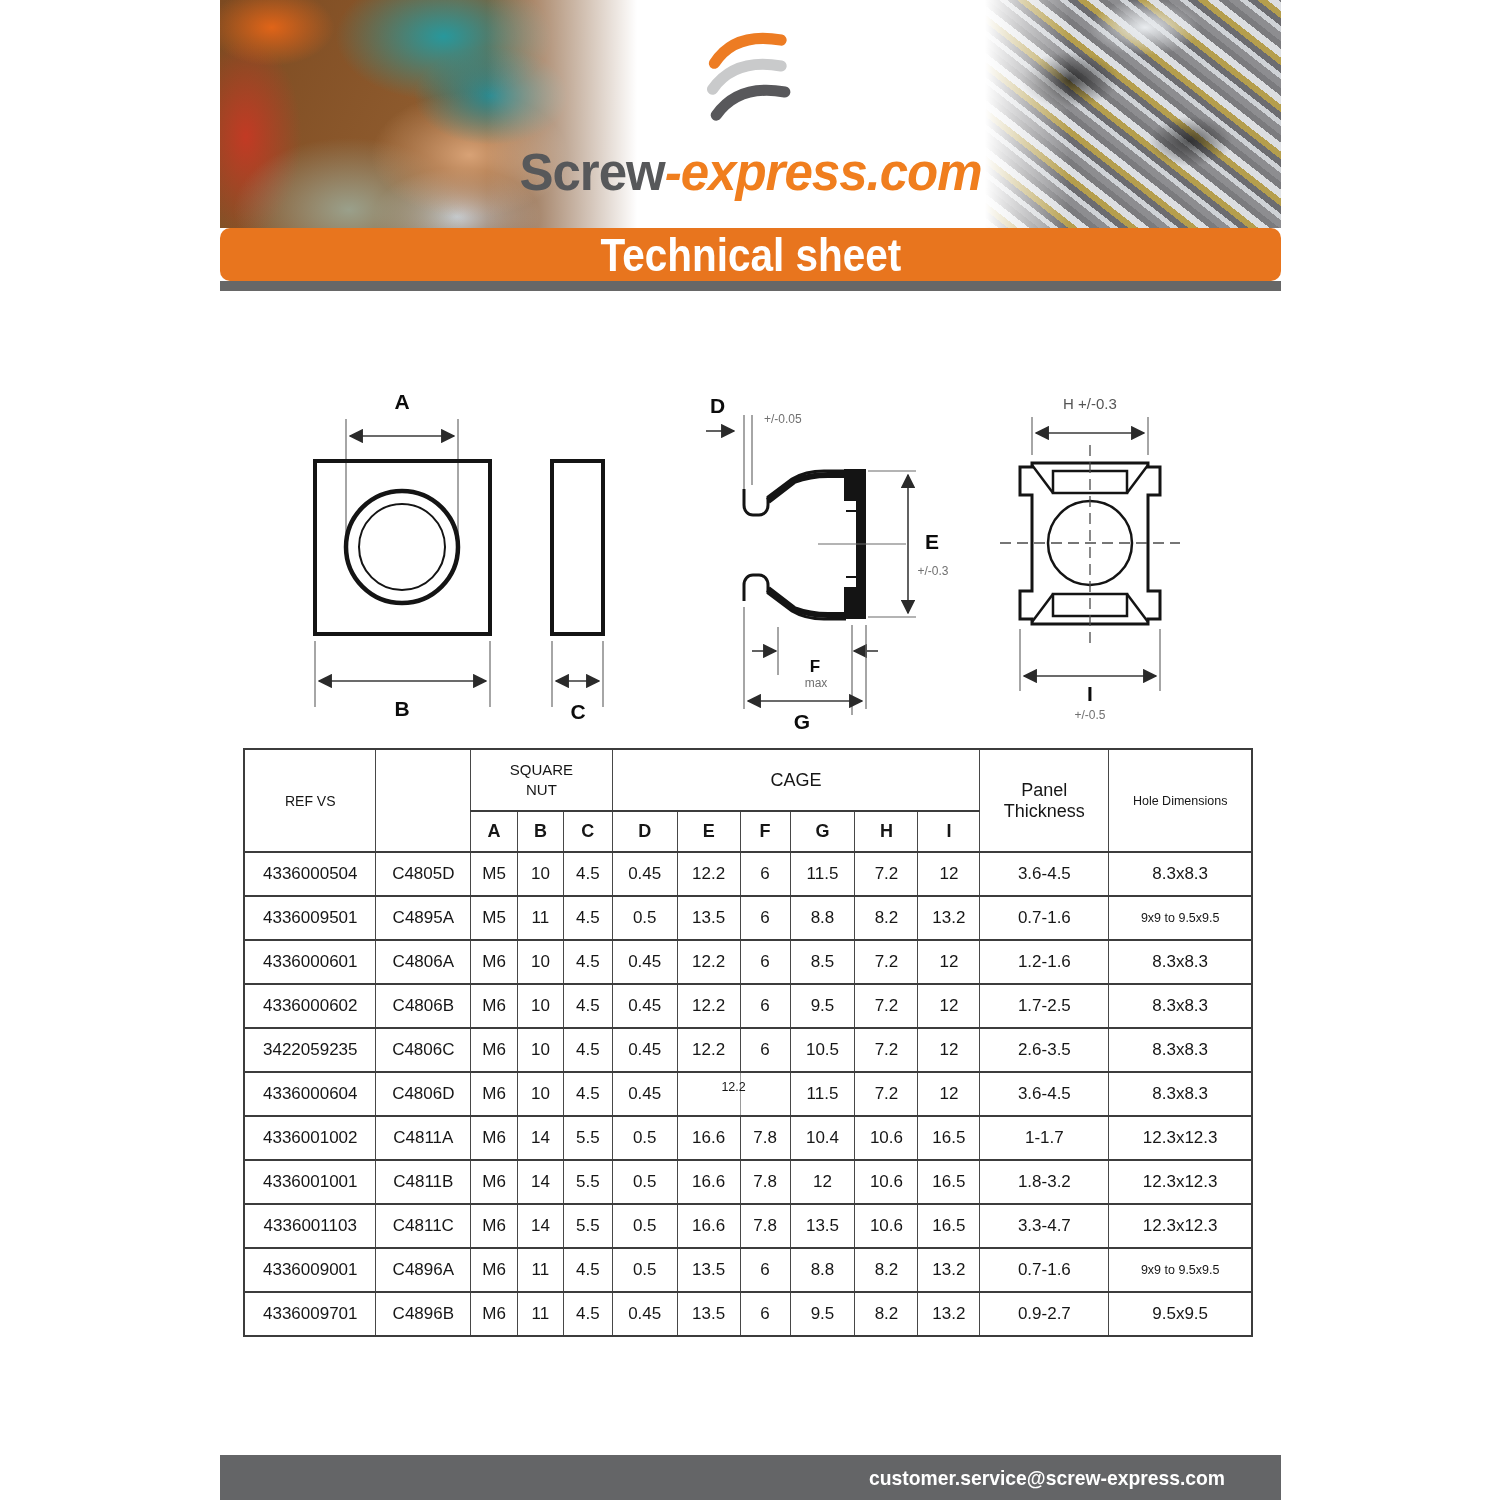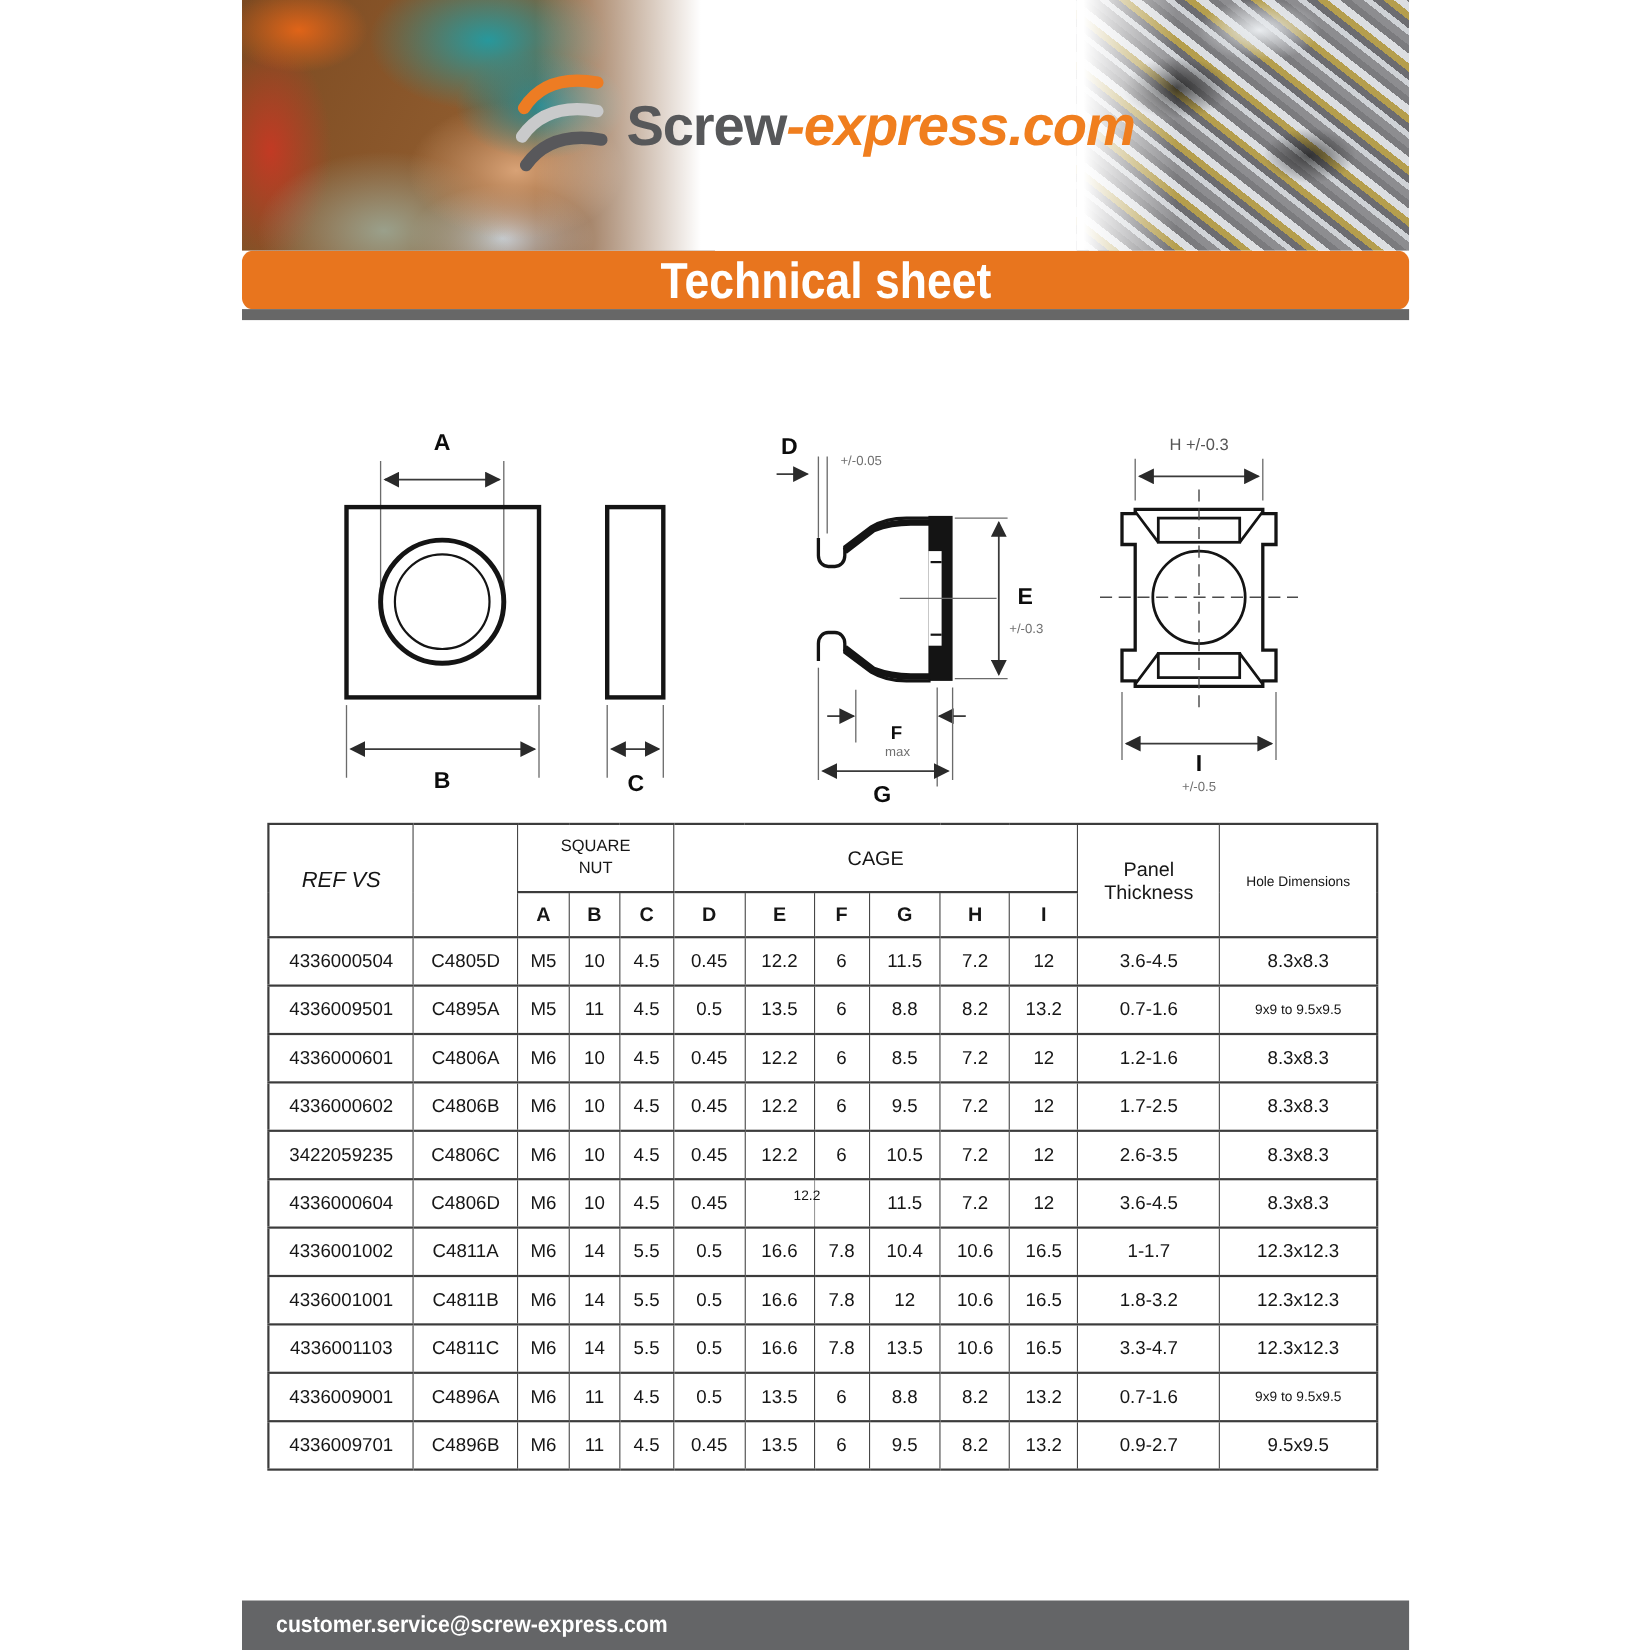--- a/index.html
+++ b/index.html
@@ -29,21 +29,21 @@
   .photo-right {
     right:0; width:302px;
     background:
       linear-gradient(270deg, rgba(255,255,255,0) 70%, #ffffff 98%),
       radial-gradient(ellipse 70px 40px at 30% 35%, rgba(20,20,20,.75) 0%, rgba(20,20,20,0) 70%),
       radial-gradient(ellipse 60px 36px at 70% 62%, rgba(25,25,25,.7) 0%, rgba(25,25,25,0) 70%),
       radial-gradient(ellipse 80px 40px at 55% 12%, #e9ecef 0%, rgba(233,236,239,0) 70%),
       repeating-linear-gradient(38deg, #8d8d90 0 7px, #cfd2d6 7px 12px, #6c6c70 12px 18px, #b59e4d 18px 24px, #dcdee1 24px 31px, #7b7b7e 31px 37px);
   }
   .logo { position:absolute; left:0; top:0; width:100%; height:228px;
-    display:flex; align-items:center; justify-content:center; gap:12px; }
+    display:flex; align-items:center; justify-content:center; gap:12px;flex-direction:column; }
   .logo-text { font-size:51px; font-weight:bold; letter-spacing:-1px; white-space:nowrap; }
   .brand-dark { color:#57585a; }
   .brand-orange { color:#f07e1e; font-style:italic; }
 
   
   .banner { height:53px; background:#e8751e; display:flex; align-items:center; justify-content:center;border-radius:10px; }
   .banner-title { color:#fff; font-weight:bold; font-size:46px; letter-spacing:0px;
     transform:scaleX(.88); transform-origin:center; }
   .banner-shadow { height:10px; background:#676767; }
 
@@ -67,38 +67,38 @@
   .spec-table th, .spec-table td {
     border-left:1px solid #474747; border-right:1px solid #474747;
     border-top:2px solid #3c3c3c; border-bottom:2px solid #3c3c3c;
     text-align:center; vertical-align:middle; padding:0 2px;
     font-weight:normal; background:#fff;
   }
   .spec-table { border:2px solid #3c3c3c; }
   .spec-table thead tr.r1 th { height:62px; }
   .spec-table thead tr.r2 th { height:41px; font-weight:bold; font-size:18px; }
   .spec-table tbody td { height:44px; }
-  th.h-ref { font-size:20px;font-style:italic; }
+  th.h-ref { font-size:14px; }
   th.h-group { font-size:15px; white-space:pre-line; line-height:1.35;margin-top:35px; }
   th.h-cage { font-size:18px; }
   th.h-panel { font-size:18px; }
   th.h-hole { font-size:12.5px; }
   td.small { font-size:12.5px; }
   td.merged {
     background-image:linear-gradient(#9a9a9a,#9a9a9a);
     background-size:1px 100%; background-repeat:no-repeat; background-position:56% 0;
     vertical-align:top; padding-top:7px;
   }
   .c-ref{width:13.1%}.c-part{width:9.4%}.c-a{width:4.65%}.c-b{width:4.55%}.c-c{width:4.85%}
   .c-d{width:6.45%}.c-e{width:6.25%}.c-f{width:4.95%}.c-g{width:6.45%}.c-h{width:6.25%}
   .c-i{width:6.15%}.c-panel{width:12.8%}.c-hole{width:14.2%}
 
   
   .footer { position:absolute; left:0; bottom:0; width:100%; height:45px; background:#646567;
-    display:flex; align-items:center; padding-right:56px; }
+    display:flex; align-items:center; justify-content:flex-end; padding-right:56px; }
   .footer-email { color:#fff; font-weight:bold; font-size:21px; transform:scaleX(.92); transform-origin:right center; }
 </style>
 </head>
 <body>
 
 <svg width="0" height="0" style="position:absolute">
   <defs>
     <marker id="ar" viewBox="0 0 10 10" refX="9" refY="5" markerWidth="9" markerHeight="9" orient="auto-start-reverse">
       <path d="M0,0 L10,5 L0,10 z" fill="#2a2a2a"></path>
     </marker>

